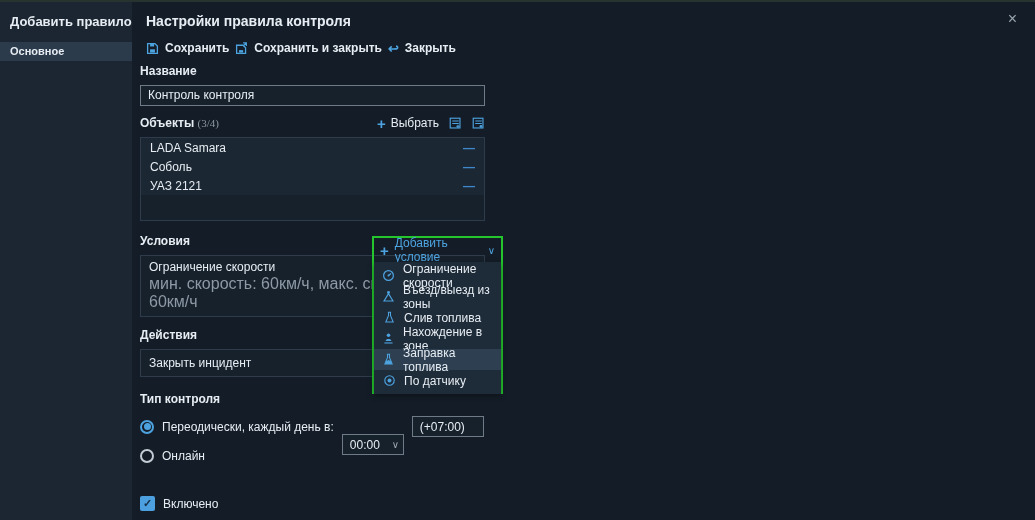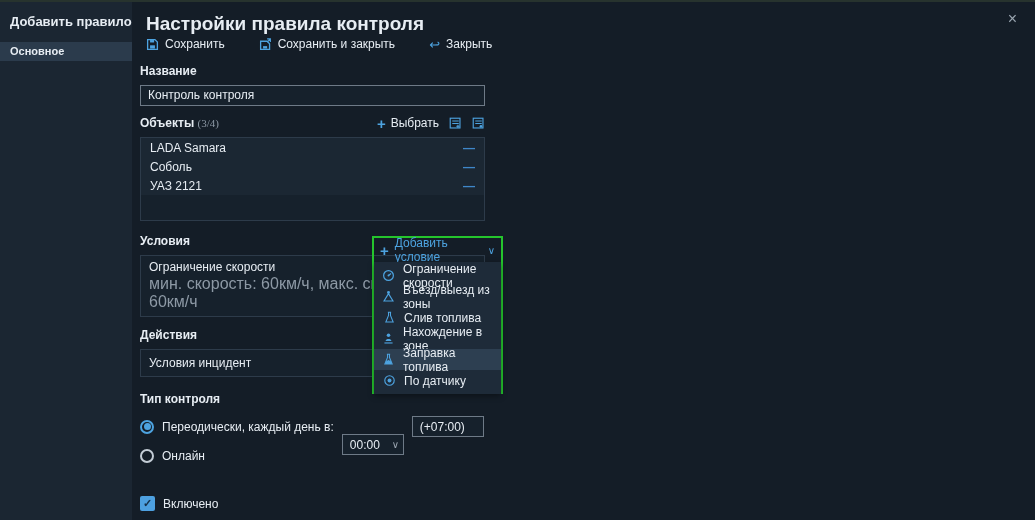--- a/index.html
+++ b/index.html
@@ -13,24 +13,24 @@
   }
   .top-strip { position:absolute; left:0; top:0; width:1035px; height:2px; background:#27332e; }
 
   
   .sidebar { position:absolute; left:0; top:2px; bottom:0; width:132px; background:#1b2632; }
   .sidebar-title { padding:12px 10px 10px 10px; font-size:13px; font-weight:bold; white-space:nowrap; overflow:hidden; }
   .sidebar-tab { margin-top:3px; height:19px; line-height:19px; padding:0 10px; background:#2b3b4c; font-size:11px; font-weight:bold; cursor:default; }
 
   
   .main { position:absolute; left:132px; top:2px; right:0; bottom:0; background:#141d27; }
-  .main-title { position:absolute; left:14px; top:11px; font-size:19px; font-weight:bold; }
+  .main-title { position:absolute; left:14px; top:11px; font-size:14px; font-weight:bold; }
   .close-x { position:absolute; right:18px; top:8px; font-size:16px; color:#9aa5b0; cursor:pointer; }
 
-  .toolbar { position:absolute; left:14px; top:35px; display:flex; align-items:flex-start; gap:34px; height:18px; }
+  .toolbar { position:absolute; left:14px; top:35px; display:flex; align-items:flex-end; gap:6px; height:18px;font-weight:bold; }
   .tb-btn { display:flex; align-items:center; gap:6px; cursor:pointer; color:#e7edf3; }
   .tb-ico { display:flex; align-items:center; color:#4da3e0; }
   .arrow-glyph { color:#4da3e0; font-size:13px; line-height:1; }
 
   
   .form { position:absolute; left:8px; top:62px; width:345px; }
   .field-label { font-weight:bold; margin-bottom:7px; }
   .muted { color:#8d99a5; font-weight:normal; font-size:11px;font-family:Liberation Serif, serif; }
   .text-input { height:21px; line-height:19px; border:1px solid #6e7a87; background:#16212c; padding:0 7px; margin-bottom:9px; }
 
@@ -157,21 +157,21 @@
     </div>
 
     <div class="field-label">Условия</div>
     <div class="cond-box">
       <div class="cond-title">Ограничение скорости</div>
       <div class="cond-sub">мин. скорость: 60км/ч, макс. скорость: 60км/ч</div>
     </div>
 
     <div class="field-label">Действия</div>
     <div class="act-box">
-      <div>Условия инцидент</div>
+      <div>Закрыть инцидент</div>
     </div>
 
     <div class="field-label" style="margin-bottom:10px;">Тип контроля</div>
 
     <div class="radio-row">
       <span class="radio sel"></span>
       <span>Переодически, каждый день в:</span>
       <div class="select" style="width:62px;justify-content:space-between;margin-top:36px;">
         <span>00:00</span>
         <span class="chev">∨</span>

